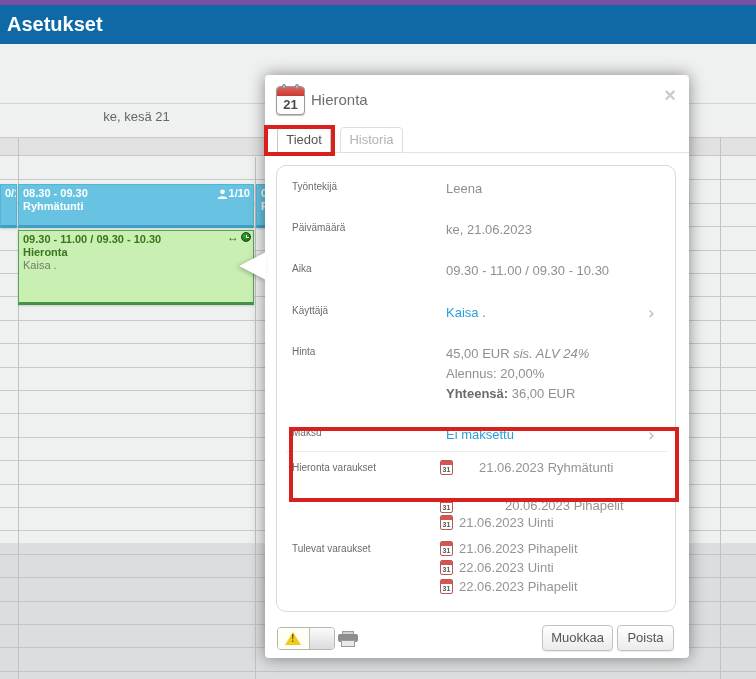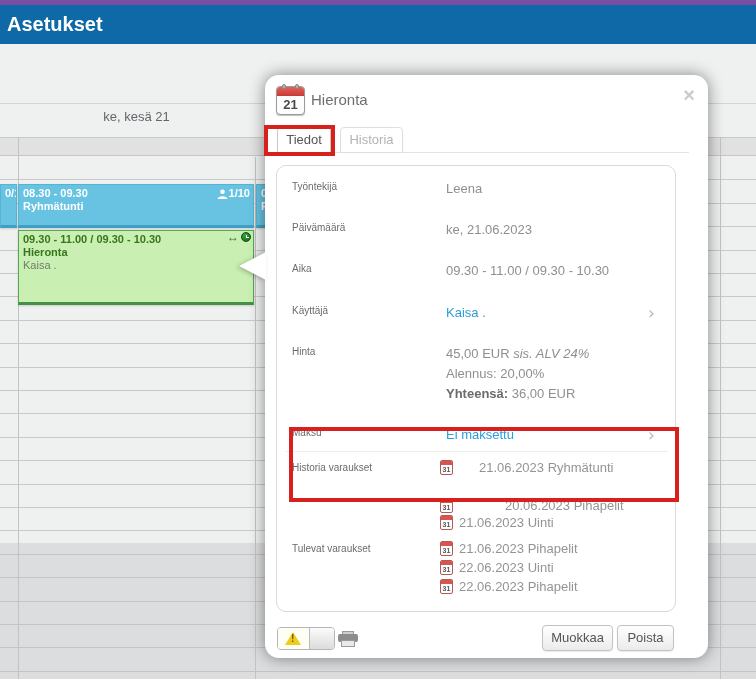--- a/index.html
+++ b/index.html
@@ -35,22 +35,22 @@
   .ev .cap{position:absolute;top:2px;right:3px;display:flex;align-items:center;gap:1px;}
   .ev-green .who{font-weight:normal;color:#6f7d6a;}
   .ev-icons{position:absolute;top:1px;right:2px;display:flex;align-items:center;gap:2px;}
   .arrow-lr{color:#3c6e3c;font-weight:bold;font-size:12px;line-height:10px;}
   .green-dot{width:10px;height:10px;border-radius:50%;background:radial-gradient(circle at 35% 30%,#3aa33a,#13661a);
              border:1px solid #0e4f13;box-sizing:border-box;position:relative;}
   .green-dot::after{content:"";position:absolute;left:4px;top:2px;width:1px;height:3px;background:#fff;}
   .green-dot::before{content:"";position:absolute;left:4px;top:4px;width:3px;height:1px;background:#fff;}
 
   
-  #modal{left:265px;top:75px;width:424px;height:583px;background:#fff;border-radius:14px;
-         box-shadow:0 0 16px rgba(0,0,0,0.45);z-index:10;padding-left:19px;}
+  #modal{left:265px;top:75px;width:424px;height:583px;background:#fff;border-radius:4px;
+         box-shadow:0 0 16px rgba(0,0,0,0.45);z-index:10;}
   #callout{left:239px;top:252px;width:0;height:0;border-top:14px solid transparent;
            border-bottom:14px solid transparent;border-right:27px solid #fff;z-index:11;
            filter:drop-shadow(-2px 1px 2px rgba(0,0,0,0.25));}
   #modal-close{right:13px;top:10px;font-size:20px;font-weight:bold;color:#cbcbcb;line-height:20px;cursor:default;}
   #modal-title{left:46px;top:16px;font-size:15px;color:#6e6e6e;}
 
   .bigcal{left:11px;top:11px;width:27px;height:27px;border:1px solid #9b9b9b;border-radius:4px;
           background:#fdfdfd;box-shadow:0 1px 1px rgba(0,0,0,0.25);}
   .bigcal .top{position:absolute;left:0;top:0;right:0;height:9px;background:linear-gradient(#e2625c,#c53b34);
                border-radius:3px 3px 0 0;}
@@ -199,21 +199,21 @@
     <div class="abs val" style="top:200px;">Alennus: 20,00%</div>
     <div class="abs val" style="top:220px;"><span class="b">Yhteensä:</span><span> 36,00 EUR</span></div>
     <div class="abs red-box" id="red-box-price"></div>
 
     <div class="abs lbl" style="top:261px;">Maksu</div>
     <div class="abs val link" style="top:261px;">Ei maksettu</div>
     <div class="abs chev" style="top:259px;">›</div>
 
     <div class="abs" id="panel-divider"></div>
 
-    <div class="abs lbl" style="top:296px;">Historia varaukset</div>
+    <div class="abs lbl" style="top:296px;">Hieronta varaukset</div>
     <div class="abs book" style="left:163px;top:294px;gap:20px;">
       <span class="minical">
           <span class="top"></span>
           <span class="num">31</span>
         </span>
       <span>21.06.2023 Ryhmätunti</span>
     </div>
     <div class="abs book" style="left:163px;top:313px;margin-top:36px;">
       <span class="minical">
           <span class="top"></span>

